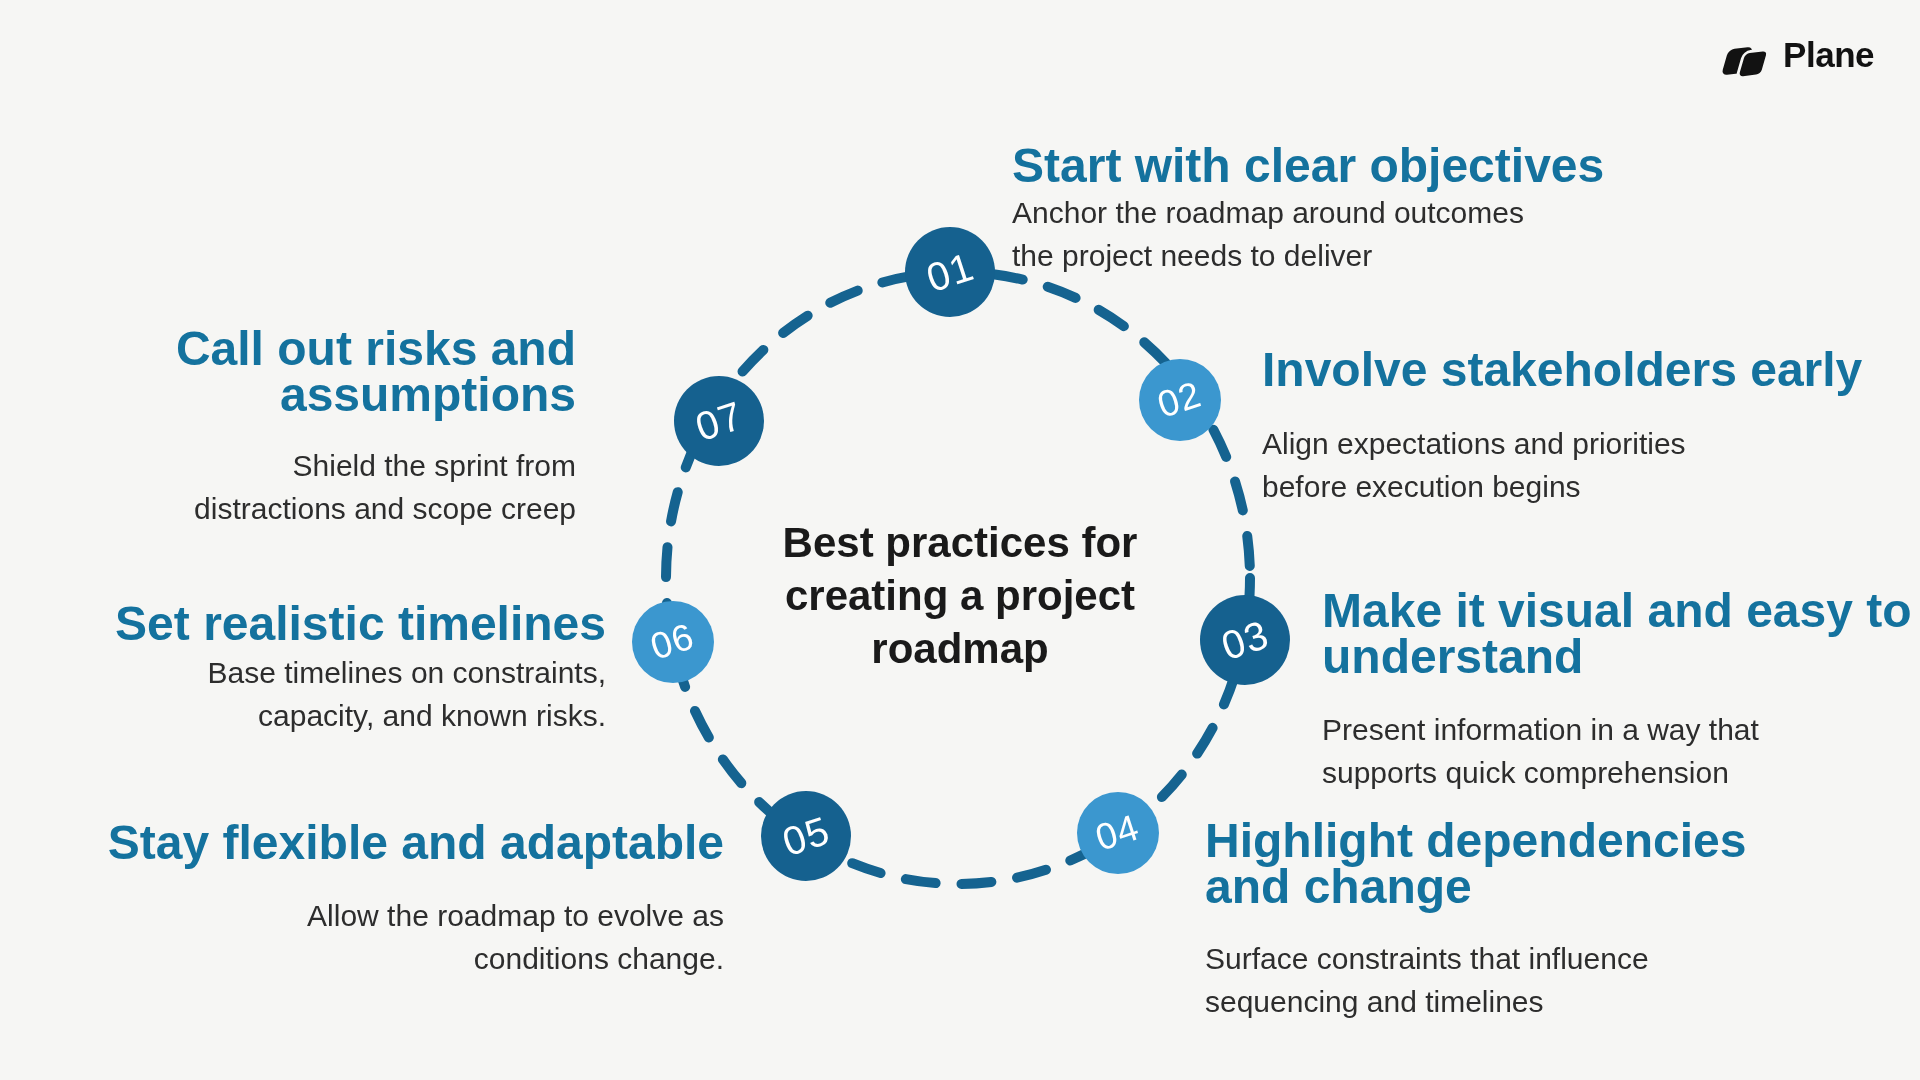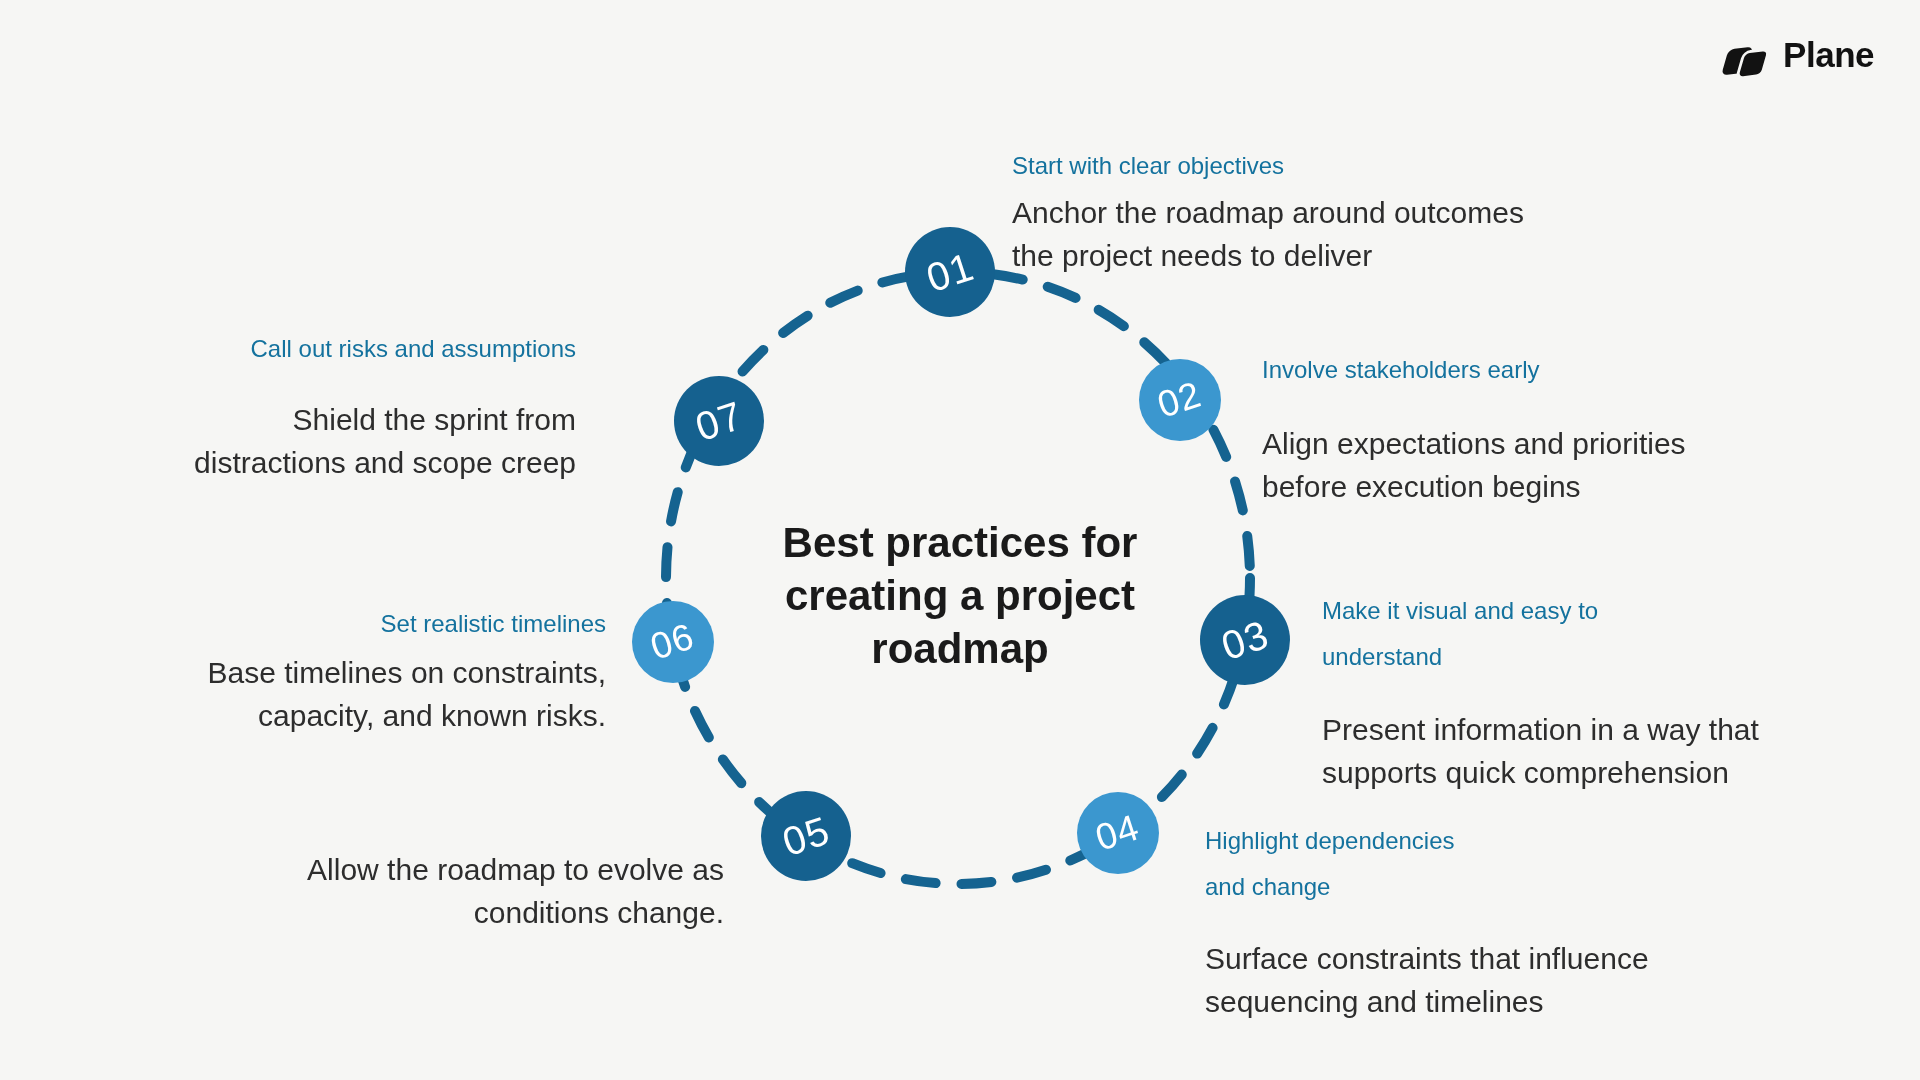--- a/index.html
+++ b/index.html
@@ -30,21 +30,21 @@
   .circle.light .num{font-size:37px;}
   .c1{left:905px;top:227px;}
   .c2{left:1139px;top:359px;}
   .c3{left:1200px;top:595px;}
   .c4{left:1077px;top:792px;}
   .c5{left:761px;top:791px;}
   .c6{left:632px;top:601px;}
   .c7{left:674px;top:376px;}
 
   .step{position:absolute;width:620px;}
-  .step h2{font-size:24px;line-height:46px;font-weight:400;color:var(--heading);white-space:pre-line;}
+  .step h2{font-size:48px;line-height:46px;font-weight:700;color:var(--heading);white-space:pre-line;}
   .step p{font-size:30px;line-height:43px;font-weight:400;color:var(--body-text);white-space:pre-line;}
   .step.left{text-align:left;}
   .step.right{text-align:right;}
   .s1{left:1012px;top:143px;} .s1 p{margin-top:2px;}
   .s2{left:1262px;top:347px;} .s2 p{margin-top:29px;}
   .s3{left:1322px;top:588px;} .s3 p{margin-top:28px;}
   .s4{left:1205px;top:818px;} .s4 p{margin-top:27px;}
   .s5{right:1196px;top:820px;} .s5 p{margin-top:28px;}
   .s6{right:1314px;top:601px;} .s6 p{margin-top:4px;}
   .s7{right:1344px;top:326px;} .s7 p{margin-top:26px;}
@@ -100,20 +100,21 @@
     <p>Present information in a way that
 supports quick comprehension</p>
   </div>
   <div class="step s4 left">
     <h2>Highlight dependencies
 and change</h2>
     <p>Surface constraints that influence
 sequencing and timelines</p>
   </div>
   <div class="step s5 right">
+    <h2>Stay flexible and adaptable</h2>
     <p>Allow the roadmap to evolve as
 conditions change.</p>
   </div>
   <div class="step s6 right">
     <h2>Set realistic timelines</h2>
     <p>Base timelines on constraints,
 capacity, and known risks.</p>
   </div>
   <div class="step s7 right">
     <h2>Call out risks and assumptions</h2>

